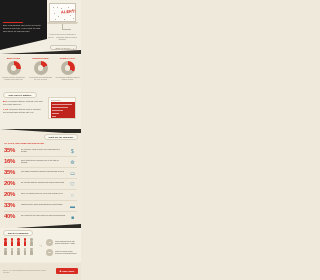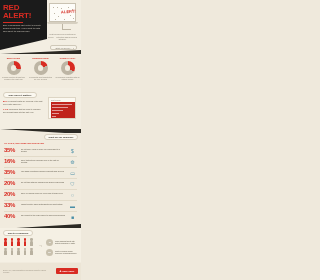--- a/index.html
+++ b/index.html
@@ -155,24 +155,20 @@
   .foot-logo .mark{display:inline-block;margin-right:1px;}
 </style>
 </head>
 <body>
 
 <div id="page">
 
   <div class="header">
     <div class="hdr-black"></div>
 
-    <div class="hdr-title">
-      <span class="l1">RED</span>
-      <span class="l2">ALERT!</span>
-    </div>
     <div class="hdr-rule"></div>
     <div class="hdr-sub">85% of companies can't detect a security breach in real time. Here's what the data says about the widening gap.</div>
 
     <div class="laptop">
       <div class="lap-screen">
         <div class="dots">
           <span style="left:3px;top:3px"></span>
             <span style="left:7px;top:3px"></span>
           <span style="left:11px;top:4px"></span>
             <span style="left:18px;top:3px"></span>

